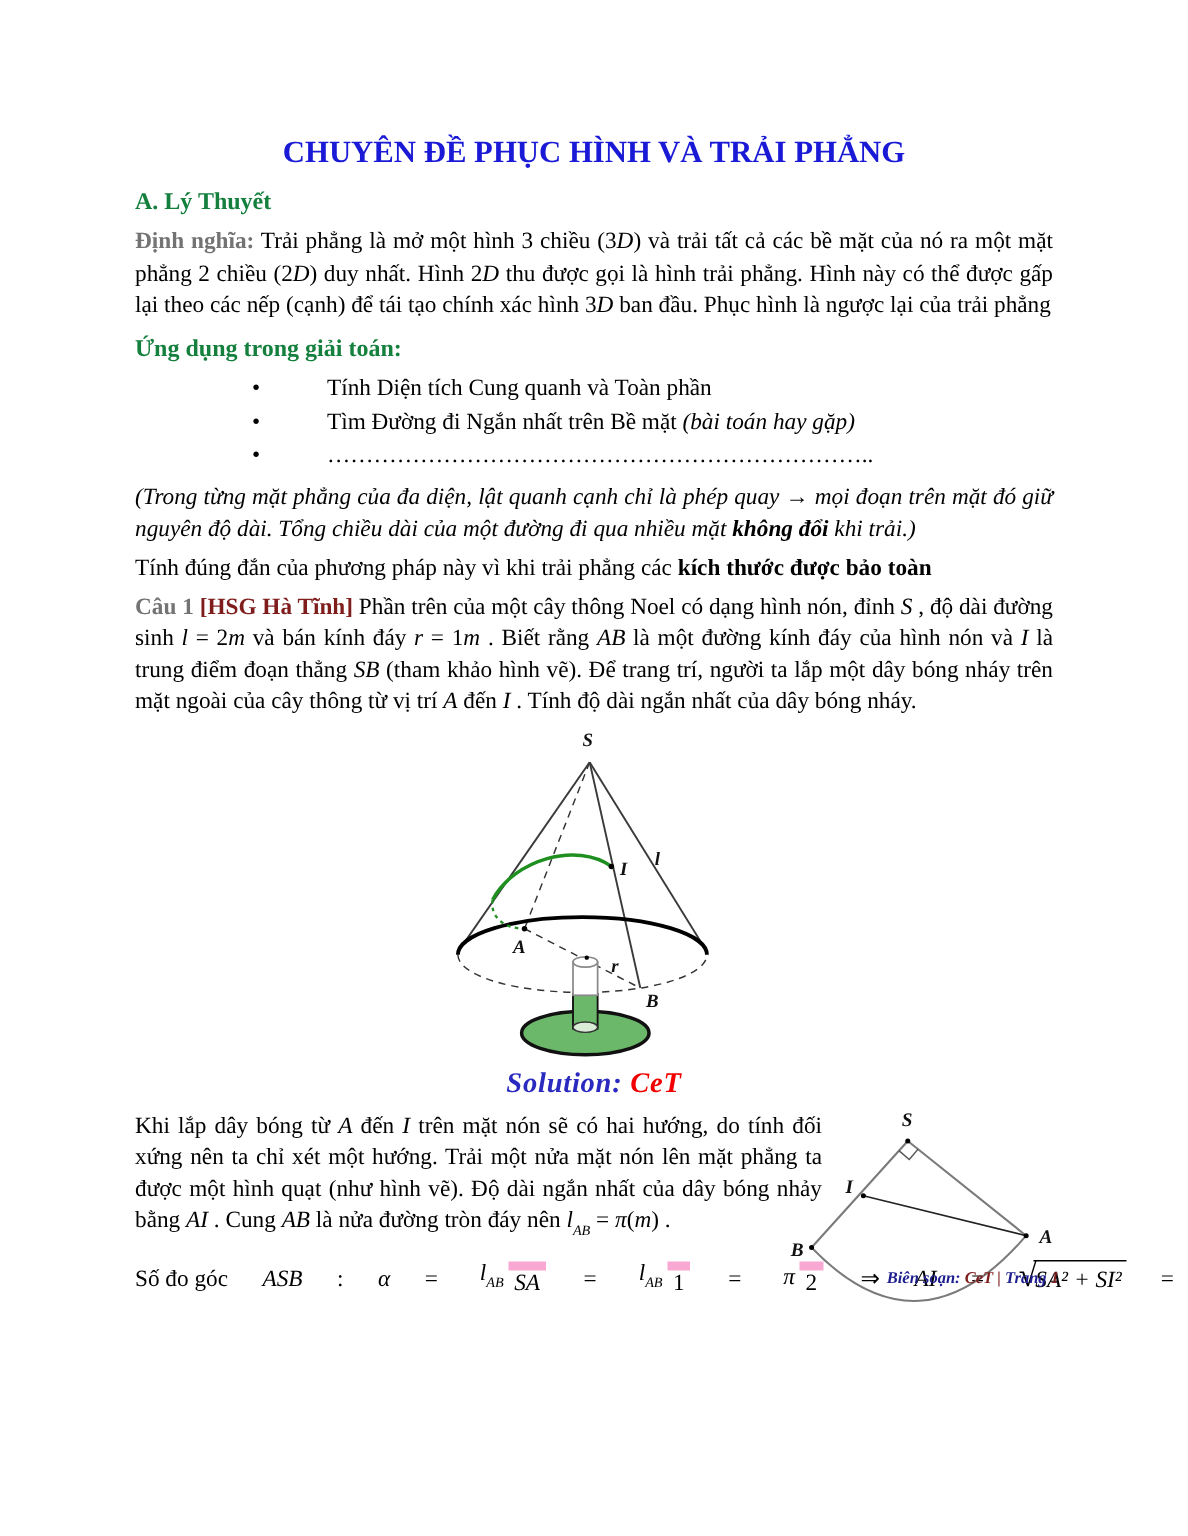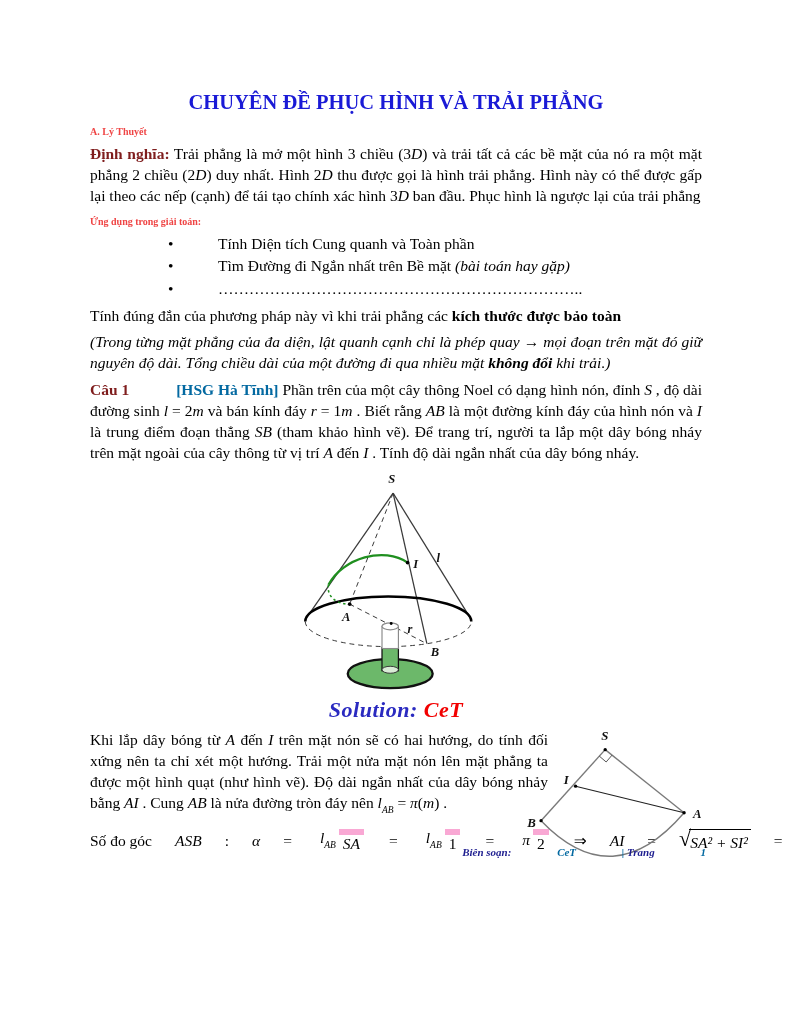--- a/index.html
+++ b/index.html
@@ -1,29 +1,29 @@
 <!DOCTYPE html>
 <html><head>
 <meta charset="utf-8">
 <style>
   html,body{margin:0;padding:0;background:#fff;}
   .page{position:relative;width:792px;height:892px;background:#fff;overflow:hidden;
         font-family:"Liberation Serif",serif;font-size:15.5px;line-height:1.36;color:#000;}
   .content{position:absolute;left:90px;top:0;width:612px;}
   .title{margin:90px 0 0 0;text-align:center;font-size:20.5px;font-weight:bold;color:#1a1ad6;line-height:1.25;}
-  .h-blue{margin:9px 0 0 0;font-size:10px;font-weight:bold;color:#ef4444;line-height:1.3;}
+  .h-blue{margin:9px 0 0 0;font-size:16px;font-weight:bold;color:#15803d;line-height:1.3;}
   p{margin:5px 0 0 0;text-align:justify;}
   .bullets{margin-top:5px;}
   .brow{display:flex;margin-left:78px;line-height:1.45;}
   .bmark{width:50px;flex:0 0 50px;}
-  .blue{color:#7f1d1d;} .red{color:#0369a1;margin-left:43px;} .navy{color:#1d1d8f;}
+  .blue{color:#737373;} .red{color:#7f1d1d;} .navy{color:#1d1d8f;}
   .b{font-weight:bold;} .it{font-style:italic;} .bi{font-weight:bold;font-style:italic;}
   .sub{font-size:9.5px;vertical-align:-5px;}
   .cone-wrap{margin:6px auto 0 auto;display:block;width:200px;}
-  .sol-head{margin-top:4px;text-align:center;font-size:22px;letter-spacing:.5px;}
+  .sol-head{margin-top:4px;text-align:center;font-size:19px;letter-spacing:.5px;}
   .sol-label{font-weight:bold;font-style:italic;color:#2a2ac0;}
   .sol-author{font-weight:bold;font-style:italic;color:#f20000;}
   .solution-body{position:relative;margin-top:4px;min-height:160px;}
   .sector-svg{position:absolute;right:-10px;top:-4px;}
   .sol-para{width:458px;text-align:justify;margin:0;}
   .formula{margin-top:12px;display:flex;align-items:center;gap:23px;font-size:15.5px;white-space:nowrap;}
   .frac{display:inline-flex;flex-direction:row;align-items:center;line-height:1.05;margin:0 2px;}
   .frac .num{padding:0 3px 1px 3px;}
   .frac .den{border-top:6px solid #f9a8d4;padding:1px 4px 0 4px;}
   .sqrt{display:inline-flex;align-items:flex-start;}
@@ -54,23 +54,23 @@
       <div class="brow">
         <span class="bmark">•</span>
         <span><span>Tìm Đường đi Ngắn nhất trên Bề mặt </span><span class="it">(bài toán hay gặp)</span></span>
       </div>
       <div class="brow">
         <span class="bmark">•</span>
         <span><span>……………………………………………………………..</span></span>
       </div>
     </div>
 
+    <p><span class="it">(Trong từng mặt phẳng của đa diện, lật quanh cạnh chỉ là phép quay → mọi đoạn trên mặt đó giữ nguyên độ dài. Tổng chiều dài của một đường đi qua nhiều mặt </span><span class="bi">không đổi</span><span class="it"> khi trải.)</span></p>
+
     <p><span>Tính đúng đắn của phương pháp này vì khi trải phẳng các </span><span class="b">kích thước được bảo toàn</span></p>
-
-    <p><span class="it">(Trong từng mặt phẳng của đa diện, lật quanh cạnh chỉ là phép quay → mọi đoạn trên mặt đó giữ nguyên độ dài. Tổng chiều dài của một đường đi qua nhiều mặt </span><span class="bi">không đổi</span><span class="it"> khi trải.)</span></p>
 
 
     <p><span class="blue b">Câu 1 </span><span class="red b">[HSG Hà Tĩnh] </span><span>Phần trên của một cây thông Noel có dạng hình nón, đỉnh </span><span class="it">S</span><span> , độ dài đường sinh </span><span class="it">l</span><span> = 2</span><span class="it">m</span><span> và bán kính đáy </span><span class="it">r</span><span> = 1</span><span class="it">m</span><span> . Biết rằng </span><span class="it">AB</span><span> là một đường kính đáy của hình nón và </span><span class="it">I</span><span> là trung điểm đoạn thẳng </span><span class="it">SB</span><span> (tham khảo hình vẽ). Để trang trí, người ta lắp một dây bóng nháy trên mặt ngoài của cây thông từ vị trí </span><span class="it">A</span><span> đến </span><span class="it">I</span><span> . Tính độ dài ngắn nhất của dây bóng nháy.</span></p>
 
     <svg class="cone-wrap" width="200" height="222" viewBox="0 0 200 230">
 
       <path d="M6,158 A86,26 0 0 0 178,158" fill="none" stroke="#333" stroke-width="1" stroke-dasharray="5,4"></path>
 
       <path d="M52,140 L132,181" fill="none" stroke="#333" stroke-width="1" stroke-dasharray="5,4"></path>
 

